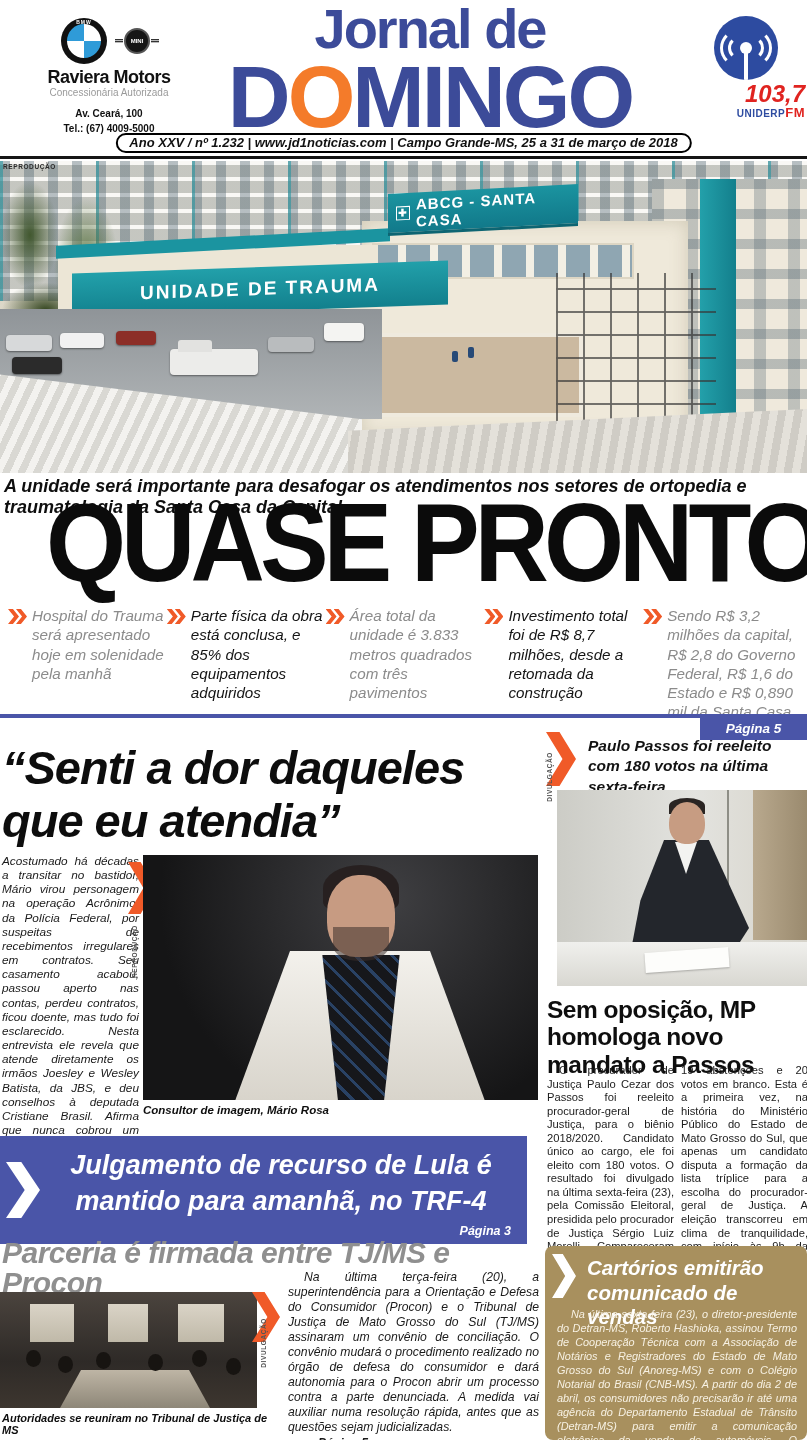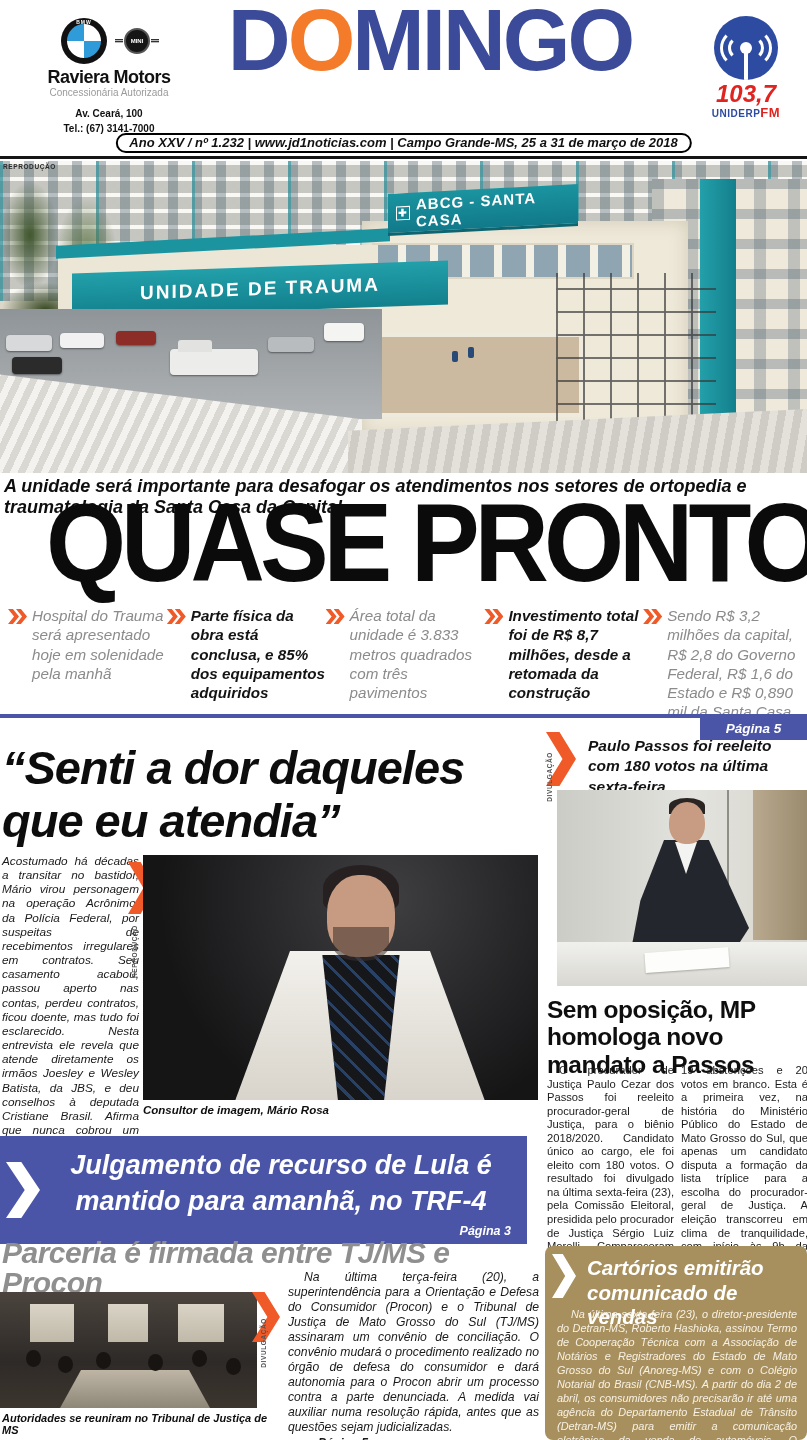--- a/index.html
+++ b/index.html
@@ -22,21 +22,21 @@
   .mini .wl{left:-2px;} .mini .wr{right:-2px;}
   .adv-name{font-size:18px;font-weight:bold;letter-spacing:-0.5px;line-height:1.05;margin-top:2px;}
   .adv-sub{font-size:10px;color:#9a9a9a;line-height:1.2;}
   .adv-addr{font-size:10px;font-weight:bold;margin-top:7px;line-height:1.5;}
 
   .mast{left:208px;top:0;width:444px;text-align:center;}
   .mast-l1{font-size:56px;font-weight:bold;color:#3c4b99;letter-spacing:-2px;line-height:1.02;}
   .mast-l2{font-size:87px;font-weight:bold;color:#3c4b99;letter-spacing:-3px;line-height:0.92;}
   .mast-l2 .o-org{color:#f47b2a;}
 
-  .radio{right:2px;top:16px;width:118px;text-align:center;}
+  .radio{right:2px;top:16px;width:118px;text-align:right;}
   .radio-ic{position:relative;width:64px;height:64px;margin:0 auto;border-radius:50%;background:#2d4ba0;overflow:hidden;}
   .radio-ic .dot{position:absolute;left:26px;top:26px;width:12px;height:12px;border-radius:50%;background:#fff;}
   .radio-ic .stem{position:absolute;left:30px;top:36px;width:4px;height:28px;background:#fff;}
   .radio-ic .arc{position:absolute;border:3px solid #fff;border-radius:50%;background:transparent;
     border-top-color:transparent;border-bottom-color:transparent;}
   .radio-ic .a1{left:14px;top:20px;width:24px;height:24px;border-right-color:transparent;}
   .radio-ic .a2{left:6px;top:13px;width:38px;height:38px;border-right-color:transparent;}
   .radio-ic .a3{left:26px;top:20px;width:24px;height:24px;border-left-color:transparent;}
   .radio-ic .a4{left:20px;top:13px;width:38px;height:38px;border-left-color:transparent;}
   .radio-freq{font-size:24px;font-weight:bold;font-style:italic;color:#e02420;line-height:1;margin-top:2px;}
@@ -106,21 +106,21 @@
     writing-mode:vertical-rl;transform:rotate(180deg);}
 
   
   .caption{font-size:18px;font-weight:bold;font-style:italic;color:#0e0e0e;}
   .cap-main{left:4px;top:476px;width:800px;}
   .big-head{left:46px;top:492px;width:760px;font-size:103px;font-weight:bold;letter-spacing:-5px;
     line-height:.92;color:#0b0b0b;transform:scaleY(1.08);transform-origin:top left;white-space:nowrap;}
   .bullets{left:8px;top:606px;width:794px;display:flex;}
   .bullet{flex:1;display:flex;gap:4px;font-size:15.2px;font-style:italic;line-height:1.27;}
   .bullet .btxt{color:#8b8b8b;}
-  .bullet.em .btxt{color:#141414;font-weight:bold;}
+  .bullet.em .btxt{color:#141414;font-weight:normal;}
   .dchev{display:flex;flex:0 0 20px;height:15px;margin-top:3px;}
   .dchev i{display:block;width:11px;height:15px;background:#f05a28;margin-right:-3px;
     clip-path:polygon(0 0,45% 0,100% 50%,45% 100%,0 100%,55% 50%);}
   .blue-rule{left:0;top:714px;width:807px;height:4px;background:#4a55a8;}
   .pg-box{left:700px;top:718px;width:107px;height:22px;background:#4a55a8;color:#fff;
     font-size:13.5px;font-weight:bold;font-style:italic;text-align:center;line-height:22px;}
 
   
   .int-head{left:2px;top:742px;width:548px;font-size:47px;font-weight:bold;font-style:italic;
     letter-spacing:-1px;line-height:1.12;color:#0d0d0d;}
@@ -212,25 +212,26 @@
       <span class="mini">
         <span class="wing wl"></span>
         <span class="disc">MINI</span>
         <span class="wing wr"></span>
       </span>
     </div>
     <div class="adv-name">Raviera Motors</div>
     <div class="adv-sub">Concessionária Autorizada</div>
     <div class="adv-addr">
       <div>Av. Ceará, 100</div>
-      <div>Tel.: (67) 3141-7000</div>
+      <div>Tel.: (67) 4009-5000</div>
     </div>
   </div>
 
   <div class="abs mast">
+    <div class="mast-l1">Jornal de</div>
     <div class="mast-l2"><span>D</span><span class="o-org">O</span><span>MINGO</span></div>
   </div>
 
   <div class="abs radio">
     <div class="radio-ic">
       <span class="arc a1"></span>
         <span class="arc a2"></span>
       <span class="arc a3"></span>
         <span class="arc a4"></span>
       <span class="dot"></span>

